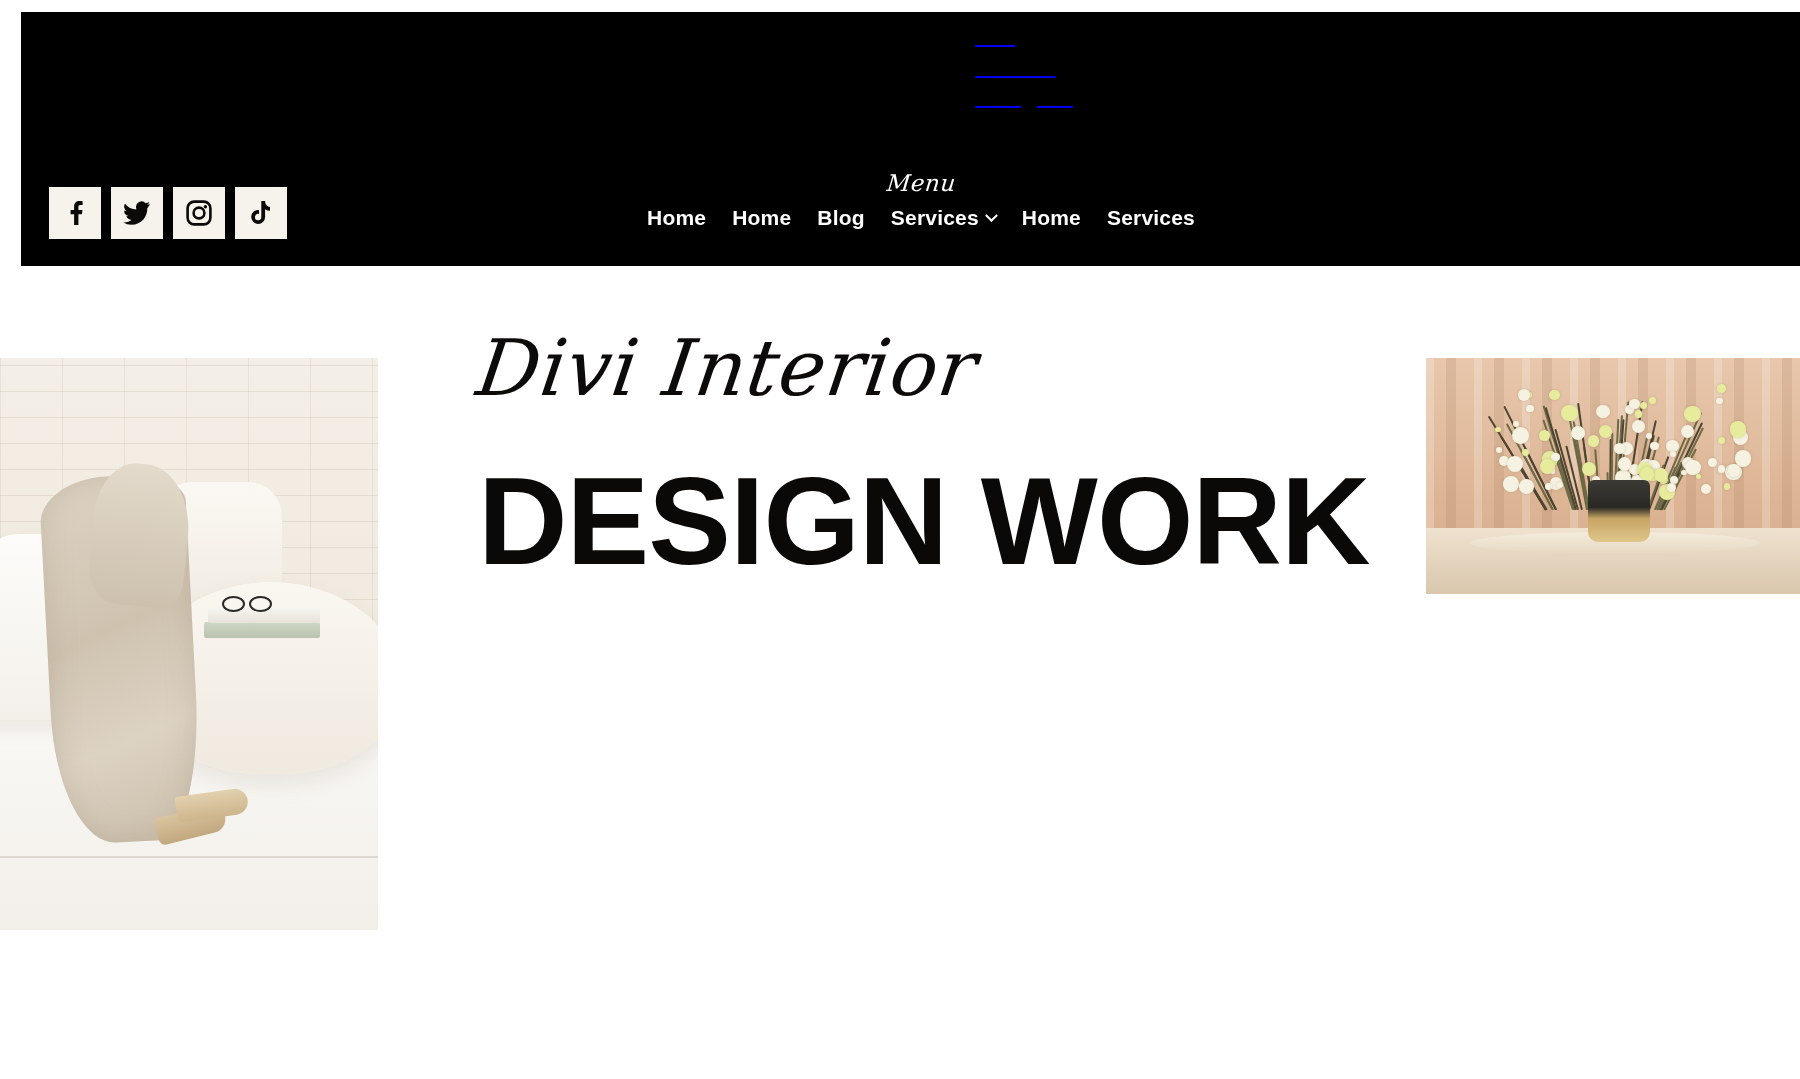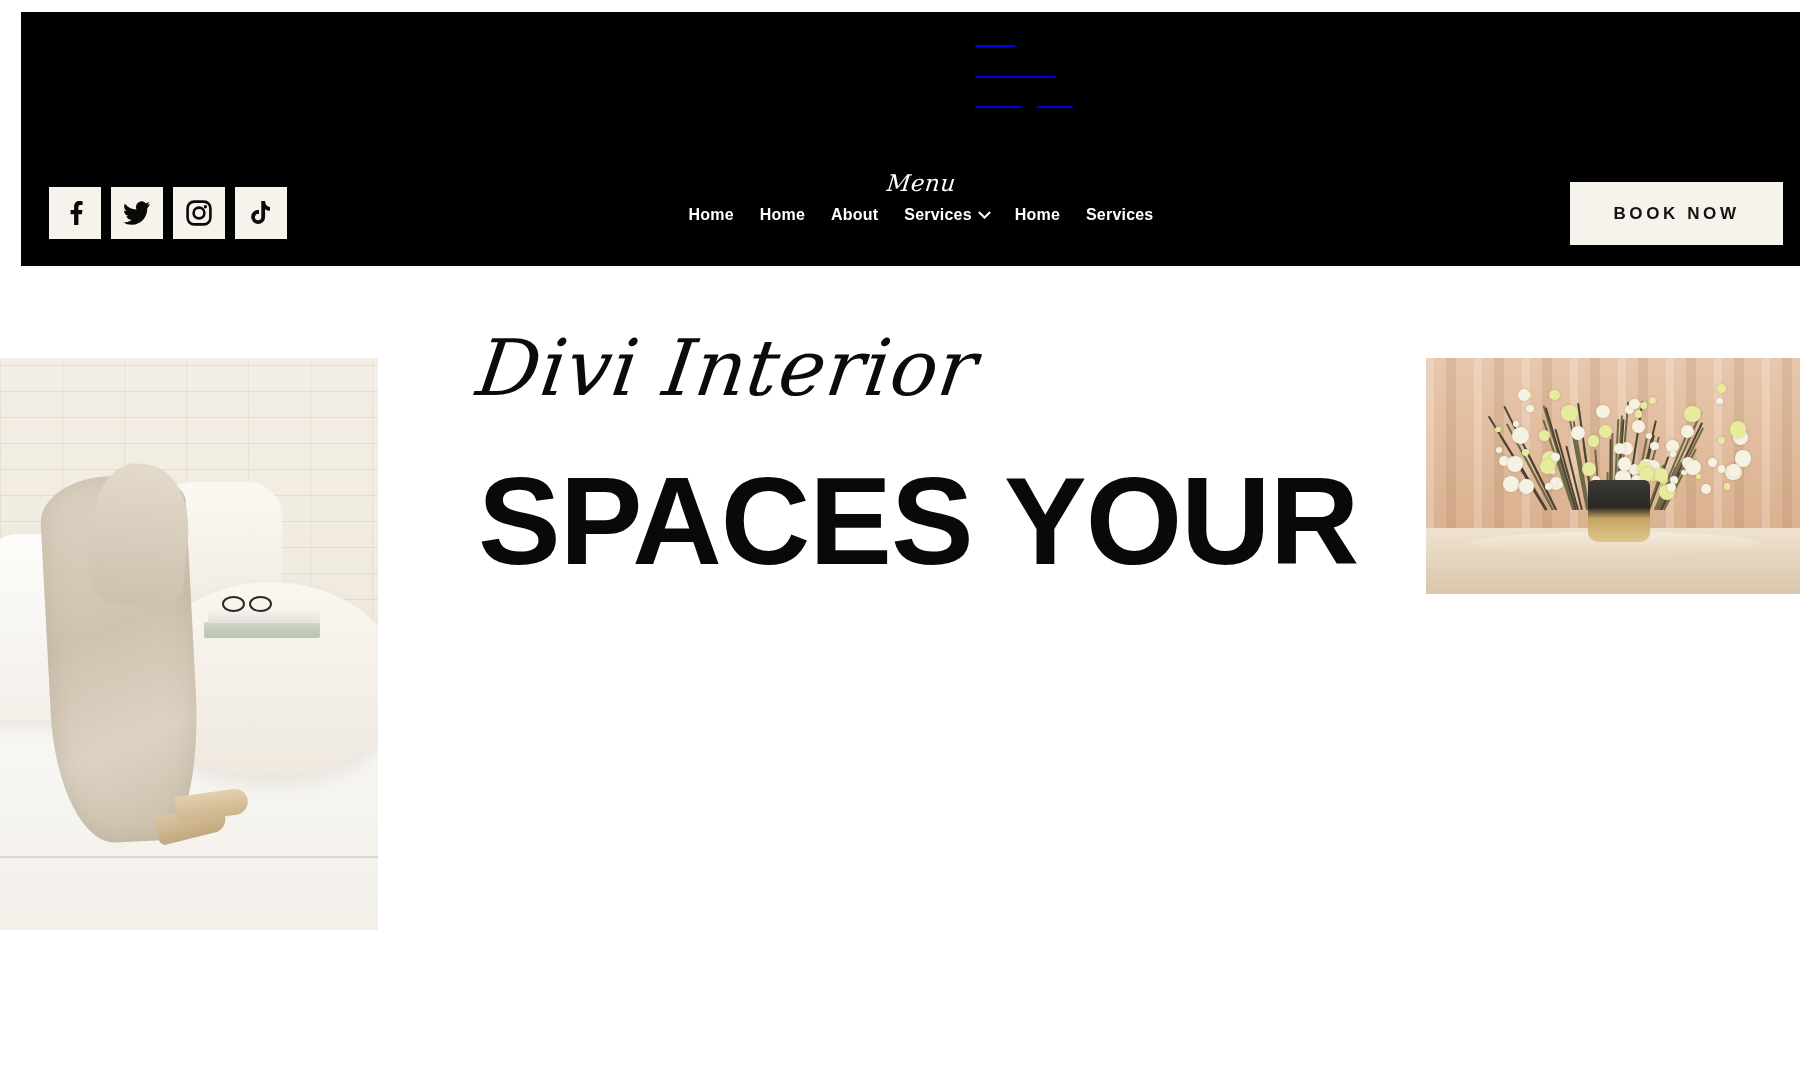--- a/index.html
+++ b/index.html
@@ -59,21 +59,21 @@
     font-family:"DejaVu Serif", serif;
     font-style:italic; font-size:23px; color:#ffffff;
     letter-spacing:0.5px; line-height:1; margin-bottom:11px;
     transform:skewX(-6deg);
   }
   .nav-links {
     display:flex; align-items:center; gap:26px;
   }
   .nav-links a {
     color:#ffffff; text-decoration:none;
-    font-size:16px; font-weight:700; letter-spacing:0.2px;
+    font-size:21px; font-weight:700; letter-spacing:0.2px;
     display:flex; align-items:center; gap:8px;
   }
   .chev {
     display:inline-block; width:9px; height:9px;
     border-right:2.2px solid #fff; border-bottom:2.2px solid #fff;
     transform:rotate(45deg) translate(-2px,-2px);
   }
 
   
   .book-now {
@@ -238,36 +238,35 @@
   <div class="nav-block">
     <div class="nav-label">Menu</div>
     <nav class="nav-links">
       <a href="#">
           <span>Home</span>
         </a>
       <a href="#">
           <span>Home</span>
         </a>
       <a href="#">
-          <span>About</span>
+          <span>Blog</span>
         </a>
       <a href="#">
         <span>Services</span>
         <span class="chev"></span>
       </a>
       <a href="#">
           <span>Home</span>
         </a>
       <a href="#">
           <span>Services</span>
         </a>
     </nav>
   </div>
 
-  <button class="book-now">BOOK NOW</button>
 </div>
 
 <section class="hero">
 
   <div class="img-left">
     <div class="ph">
       <div class="lp-wall"></div>
       <div class="lp-floor"></div>
       <div class="lp-floorline"></div>
       <div class="lp-sofa"></div>
@@ -412,16 +411,16 @@
           <i style="left: 87.0104px; top: 41.842px; width: 14.2178px; height: 14.2178px; background: rgb(246, 242, 226); box-shadow: rgba(120, 110, 80, 0.3) 0px 0px 3px;"></i>
         </div>
       <div class="rp-vase"></div>
     </div>
     <span class="hidden-text">White floral arrangement in a dark glazed vase on a marble table with blush curtains</span>
   </div>
 
   <div class="hero-copy">
     <div class="script-title">Divi Interior</div>
     <h1 class="big-title">
-      <span>SPACES YOUR</span><br>
+      <span>DESIGN WORK</span><br>
     </h1>
   </div>
 </section>
 
 </body></html>

